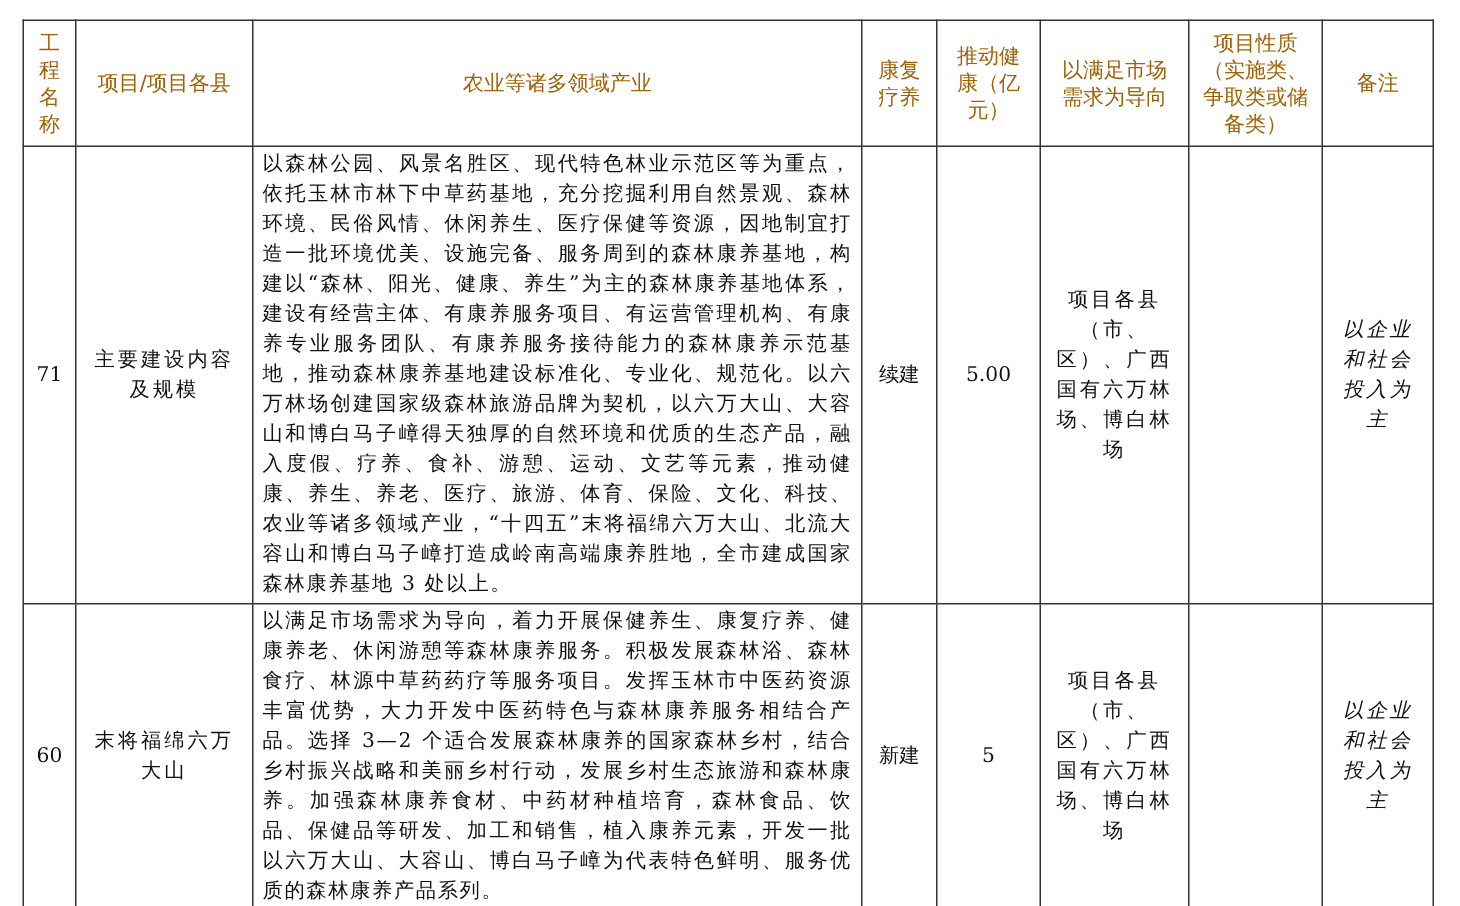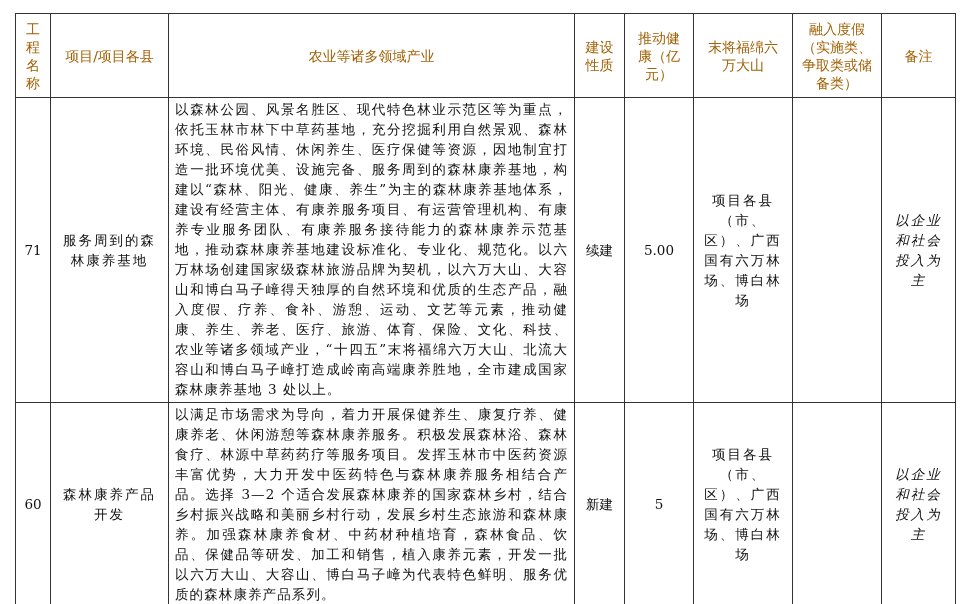--- a/index.html
+++ b/index.html
@@ -5,21 +5,21 @@
   html, body { margin:0; padding:0; background:#ffffff; }
   body { width:973px; height:604px; position:relative; overflow:hidden;
          font-family:"DejaVu Serif", "Liberation Serif", serif; color:#111; }
   table { position:absolute; left:15px; top:13px; border-collapse:collapse; table-layout:fixed; }
   td, th { border:1.5px solid #333; padding:0; vertical-align:middle; text-align:center; }
   th { font-family:"DejaVu Sans", "Liberation Sans", sans-serif; font-weight:normal; font-size:14px; line-height:18px; color:#a16207; }
   td { font-size:13.5px; line-height:20px; }
   .content { text-align:justify; padding:1px 6px 1px 6px; letter-spacing:1.1px; line-height:20px; font-size:13.5px; vertical-align:top; }
   .vert { width:1em; margin:0 auto; line-height:18px; }
   .name { padding:0 6px; letter-spacing:2px; }
-  .loc { padding:0 10px; letter-spacing:2px; }
+  .loc { padding:0 10px; letter-spacing:2px;font-family:Liberation Serif, serif; }
   .remark { padding:0 10px; letter-spacing:2px;font-style:italic; }
 </style>
 </head>
 <body>
 
 <table>
   <colgroup>
     <col style="width:35px">
     <col style="width:118px">
     <col style="width:406px">
@@ -32,55 +32,55 @@
   <thead>
     <tr style="height:84px">
       <th>
           <div class="vert">工程名称</div>
         </th>
       <th>
           <div style="padding:0 14px">项目/项目各县</div>
         </th>
       <th>农业等诸多领域产业</th>
       <th>
-          <div style="padding:0 10px">建设性质</div>
+          <div style="padding:0 10px">康复疗养</div>
         </th>
       <th>
           <div style="padding:0 10px">推动健康（亿元）</div>
         </th>
       <th>
-          <div style="padding:0 12px">末将福绵六万大山</div>
+          <div style="padding:0 12px">以满足市场需求为导向</div>
         </th>
       <th>
-          <div style="padding:0 8px">融入度假（实施类、争取类或储备类）</div>
+          <div style="padding:0 8px">项目性质（实施类、争取类或储备类）</div>
         </th>
       <th>备注</th>
     </tr>
   </thead>
   <tbody>
     <tr style="height:305px">
       <td>71</td>
       <td>
-          <div class="name">服务周到的森林康养基地</div>
+          <div class="name">主要建设内容及规模</div>
         </td>
       <td class="content">以森林公园、风景名胜区、现代特色林业示范区等为重点，依托玉林市林下中草药基地，充分挖掘利用自然景观、森林环境、民俗风情、休闲养生、医疗保健等资源，因地制宜打造一批环境优美、设施完备、服务周到的森林康养基地，构建以“森林、阳光、健康、养生”为主的森林康养基地体系，建设有经营主体、有康养服务项目、有运营管理机构、有康养专业服务团队、有康养服务接待能力的森林康养示范基地，推动森林康养基地建设标准化、专业化、规范化。以六万林场创建国家级森林旅游品牌为契机，以六万大山、大容山和博白马子嶂得天独厚的自然环境和优质的生态产品，融入度假、疗养、食补、游憩、运动、文艺等元素，推动健康、养生、养老、医疗、旅游、体育、保险、文化、科技、农业等诸多领域产业，“十四五”末将福绵六万大山、北流大容山和博白马子嶂打造成岭南高端康养胜地，全市建成国家森林康养基地 3 处以上。</td>
       <td>续建</td>
       <td>5.00</td>
       <td>
           <div class="loc">项目各县（市、区）、广西国有六万林场、博白林场</div>
         </td>
       <td></td>
       <td>
           <div class="remark">以企业和社会投入为主</div>
         </td>
     </tr>
     <tr style="height:191px">
       <td>60</td>
       <td>
-          <div class="name">森林康养产品开发</div>
+          <div class="name">末将福绵六万大山</div>
         </td>
       <td class="content">以满足市场需求为导向，着力开展保健养生、康复疗养、健康养老、休闲游憩等森林康养服务。积极发展森林浴、森林食疗、林源中草药药疗等服务项目。发挥玉林市中医药资源丰富优势，大力开发中医药特色与森林康养服务相结合产品。选择 3—2 个适合发展森林康养的国家森林乡村，结合乡村振兴战略和美丽乡村行动，发展乡村生态旅游和森林康养。加强森林康养食材、中药材种植培育，森林食品、饮品、保健品等研发、加工和销售，植入康养元素，开发一批以六万大山、大容山、博白马子嶂为代表特色鲜明、服务优质的森林康养产品系列。</td>
       <td>新建</td>
       <td>5</td>
       <td>
           <div class="loc">项目各县（市、区）、广西国有六万林场、博白林场</div>
         </td>
       <td></td>
       <td>
           <div class="remark">以企业和社会投入为主</div>

